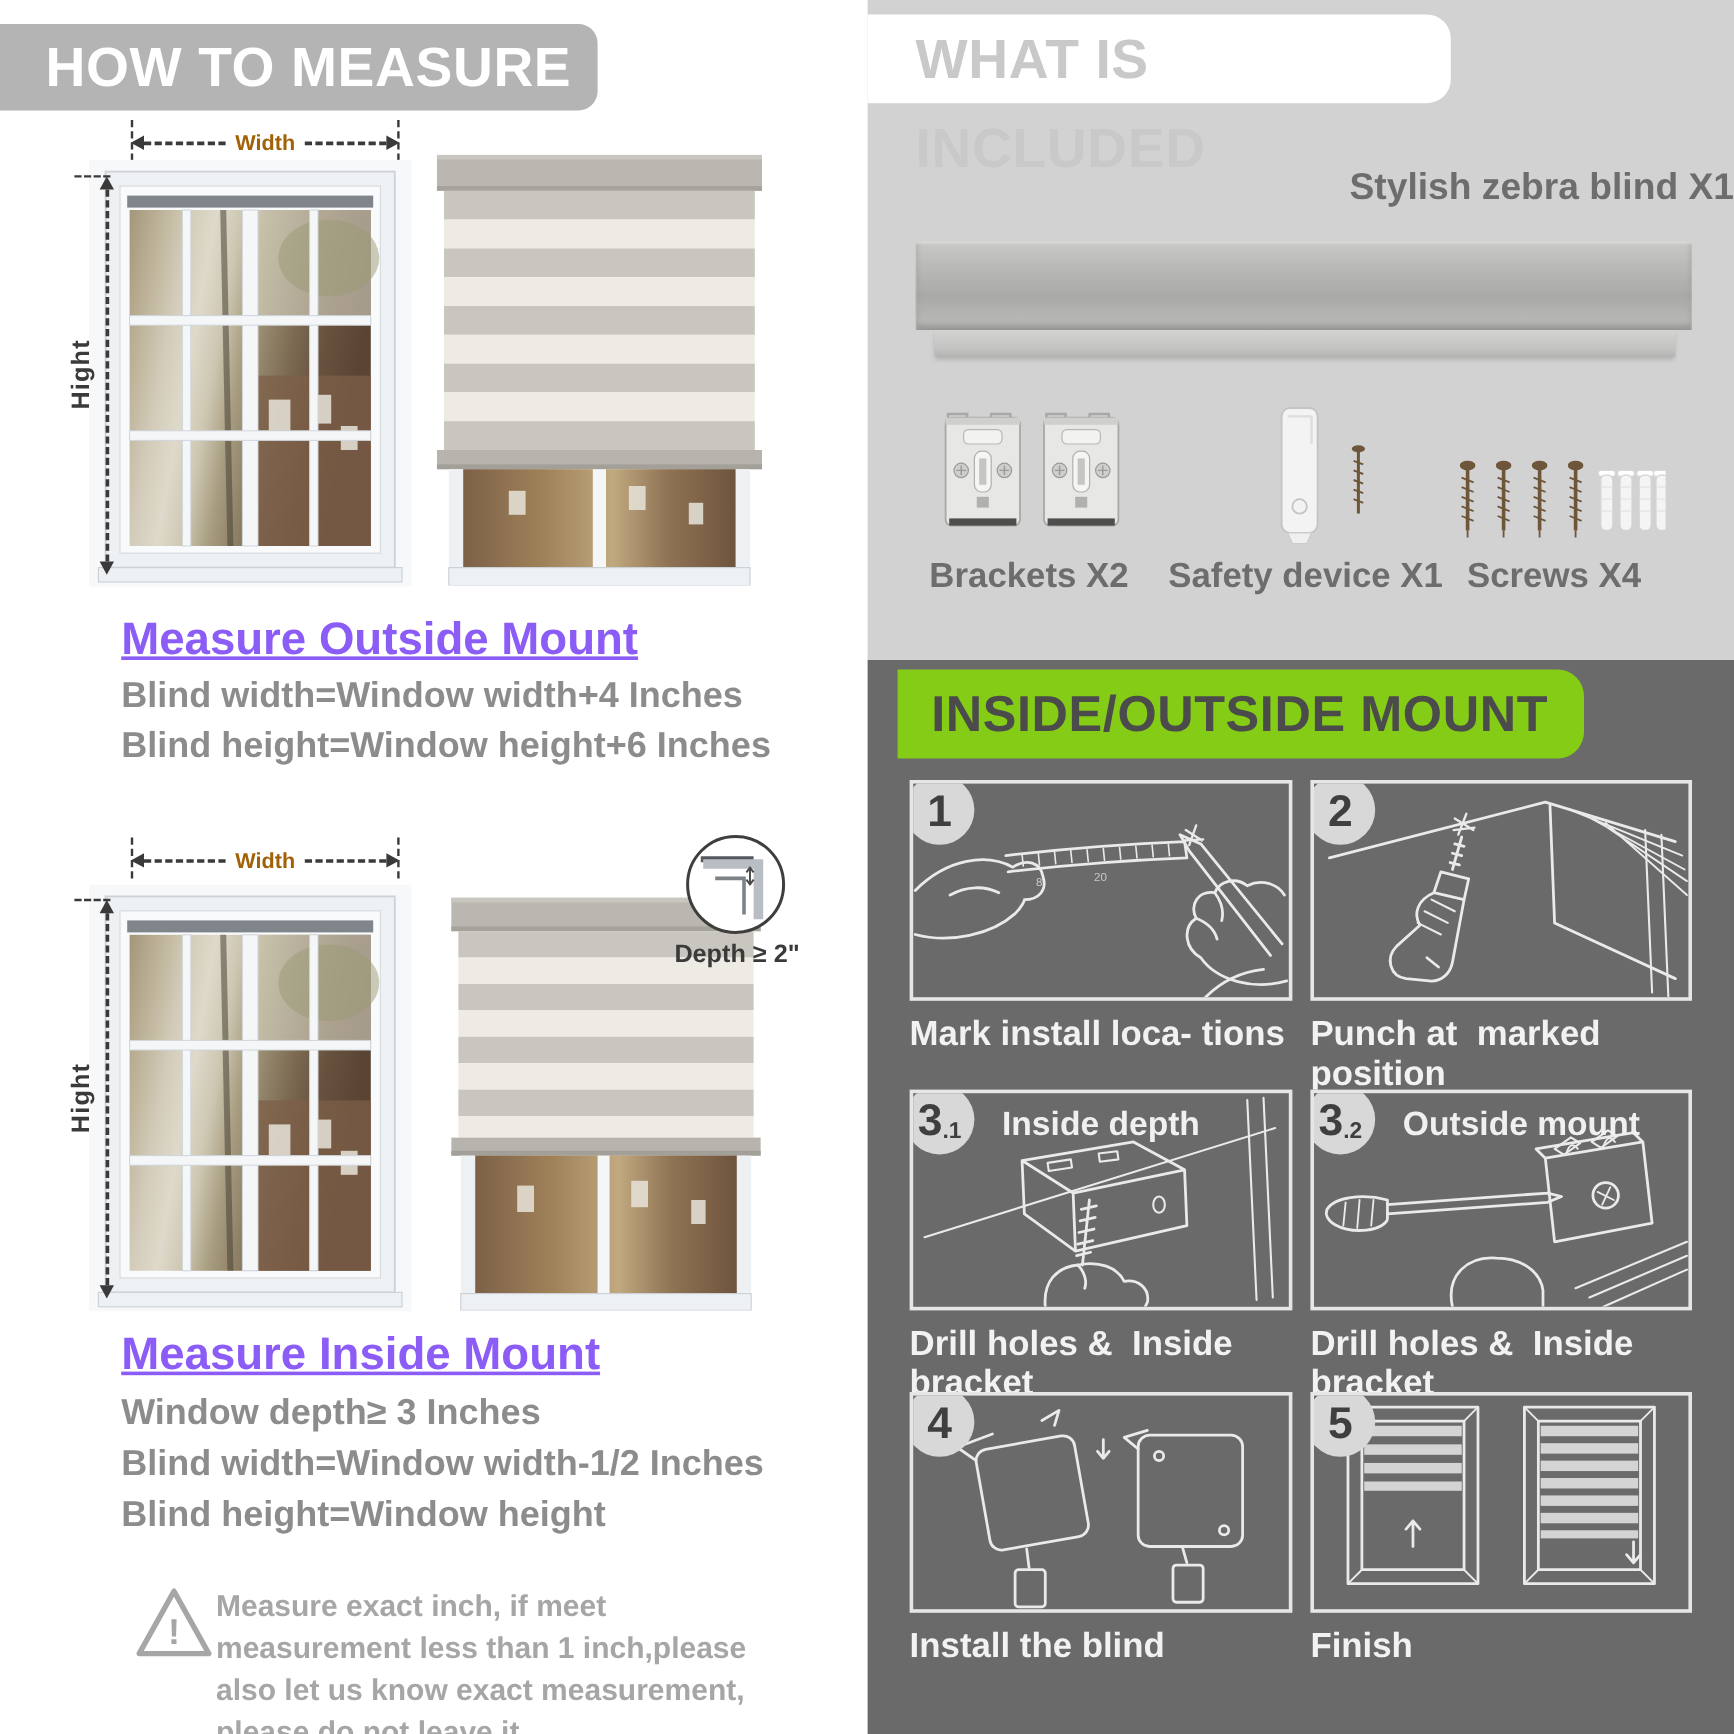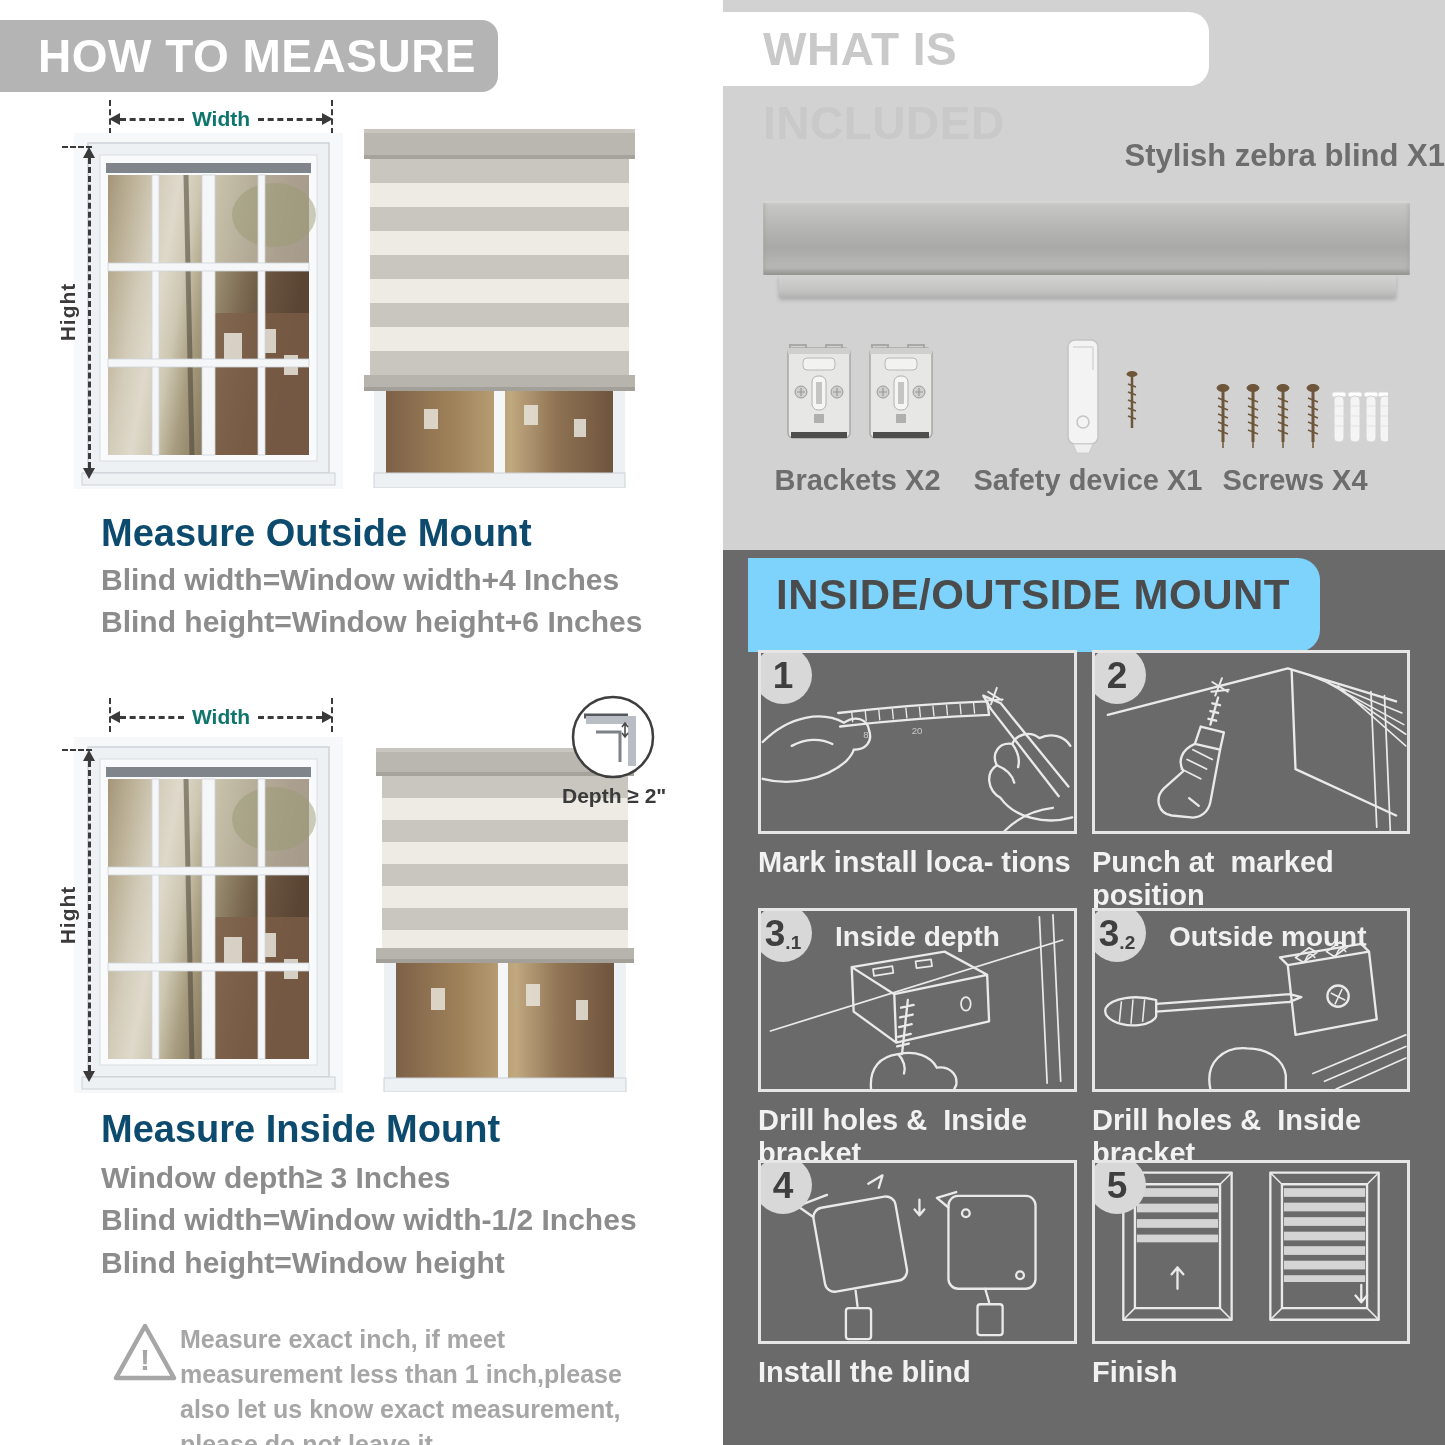--- a/index.html
+++ b/index.html
@@ -4,25 +4,25 @@
 <style>
   html,body{margin:0;padding:0;background:#ffffff;}
   .page{position:relative;width:1445px;height:1445px;background:#ffffff;overflow:hidden;
         font-family:"Liberation Sans", sans-serif;}
   .abs{position:absolute;}
 
   
   .lheader{left:0;top:20px;width:498px;height:72px;background:#b4b4b4;border-radius:0 16px 16px 0;
            color:#ffffff;font-size:46px;font-weight:bold;line-height:72px;padding-left:38px;
            box-sizing:border-box;letter-spacing:.5px;}
-  .sec-title{font-size:38px;font-weight:bold;color:#0c4a6e;}
+  .sec-title{font-size:38px;font-weight:bold;color:#8b5cf6;text-decoration:underline;}
   .sec-line{font-size:30px;font-weight:bold;color:#8c8c8c;}
 
   
-  .harrow{display:flex;align-items:center;color:#0f766e;font-weight:bold;font-size:21px;height:22px;}
+  .harrow{display:flex;align-items:center;color:#a16207;font-weight:bold;font-size:18px;height:22px;}
   .harrow .hseg{flex:1;height:0;border-top:3px dashed #3a3a3a;}
   .tri-l{width:0;height:0;border-top:6px solid transparent;border-bottom:6px solid transparent;border-right:11px solid #3a3a3a;}
   .tri-r{width:0;height:0;border-top:6px solid transparent;border-bottom:6px solid transparent;border-left:11px solid #3a3a3a;}
   .wlabel{padding:0 8px;white-space:nowrap;}
   .vtick{width:0;border-left:2px dashed #3a3a3a;height:34px;}
   .htick{height:0;border-top:2px dashed #3a3a3a;width:30px;}
   .varrow{display:flex;flex-direction:column;align-items:center;width:14px;}
   .tri-u{width:0;height:0;border-left:6px solid transparent;border-right:6px solid transparent;border-bottom:11px solid #3a3a3a;}
   .tri-d{width:0;height:0;border-left:6px solid transparent;border-right:6px solid transparent;border-top:11px solid #3a3a3a;}
   .varrow .vseg{flex:1;width:0;border-left:3px dashed #3a3a3a;}
@@ -39,21 +39,21 @@
   .blind-label{left:723px;top:138px;width:722px;text-align:right;font-size:31px;font-weight:bold;color:#6d6d6d;}
   .cassette{left:763px;top:201px;width:647px;height:74px;
             background:linear-gradient(180deg,#c9c9c7 0%,#b6b6b4 35%,#a9a9a7 62%,#bdbdbb 100%);
             box-shadow:inset 0 2px 2px #d9d9d7, inset 0 -4px 5px #93938f;}
   .cassette-rail{left:779px;top:275px;width:617px;height:22px;
             background:linear-gradient(180deg,#d4d4d2 0%,#c3c3c1 70%,#b4b4b2 100%);
             box-shadow:0 3px 4px rgba(0,0,0,.18);}
   .comp-label{font-size:29px;font-weight:bold;color:#6d6d6d;text-align:center;}
 
   .rbottom{left:723px;top:550px;width:722px;height:895px;background:#6a6a6a;}
-  .mheader{left:748px;top:558px;width:572px;height:94px;background:#7dd3fc;border-radius:0 22px 22px 0;
+  .mheader{left:748px;top:558px;width:572px;height:74px;background:#84cc16;border-radius:0 22px 22px 0;
            color:#4b4b4b;font-size:42px;font-weight:bold;line-height:74px;padding-left:28px;
            box-sizing:border-box;letter-spacing:.5px;}
 
   .step{position:absolute;}
   .pic{position:relative;border:3px solid #e6e6e6;background:#6a6a6a;overflow:hidden;box-sizing:border-box;}
   .badge{position:absolute;top:-7px;left:-7px;width:58px;height:58px;border-radius:50%;background:#d8d8d8;
          color:#3f3f3f;display:flex;align-items:center;justify-content:center;font-weight:bold;}
   .b-main{font-size:37px;line-height:1;}
   .b-sub{font-size:19px;line-height:1;align-self:flex-end;margin-bottom:10px;}
   .inner-title{position:absolute;left:74px;top:10px;color:#f0f0f0;font-size:28px;font-weight:bold;}

